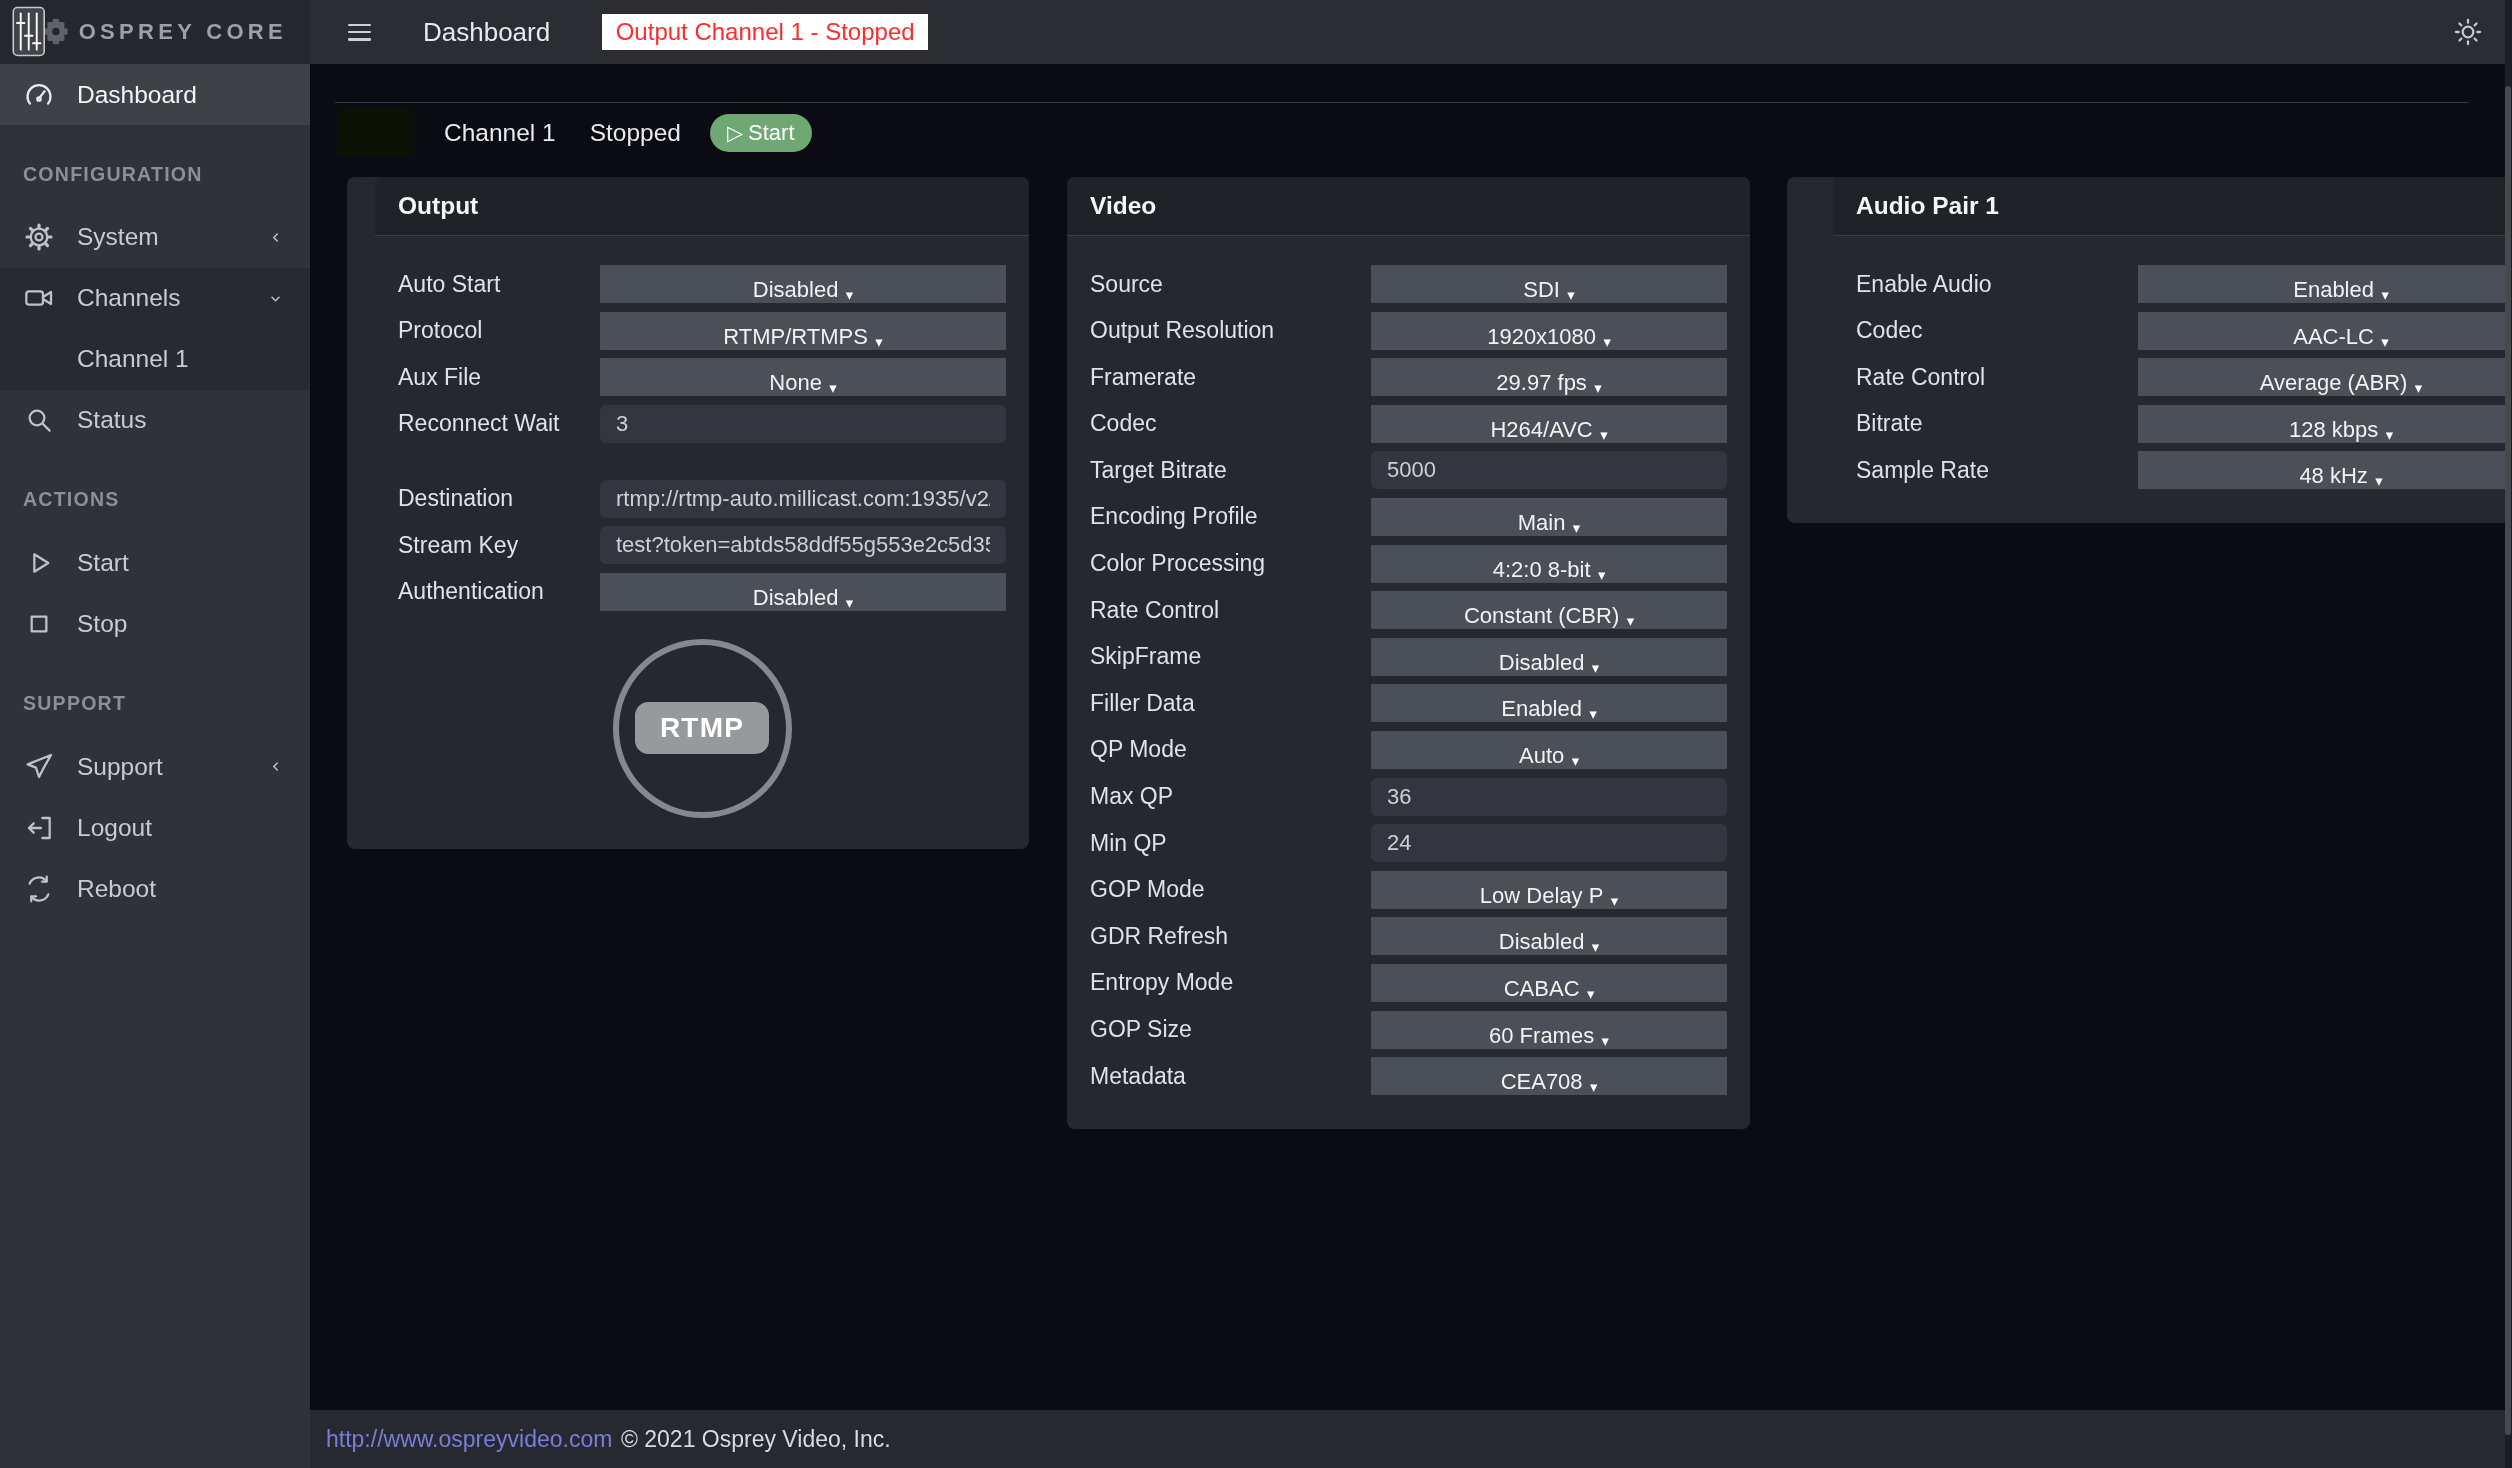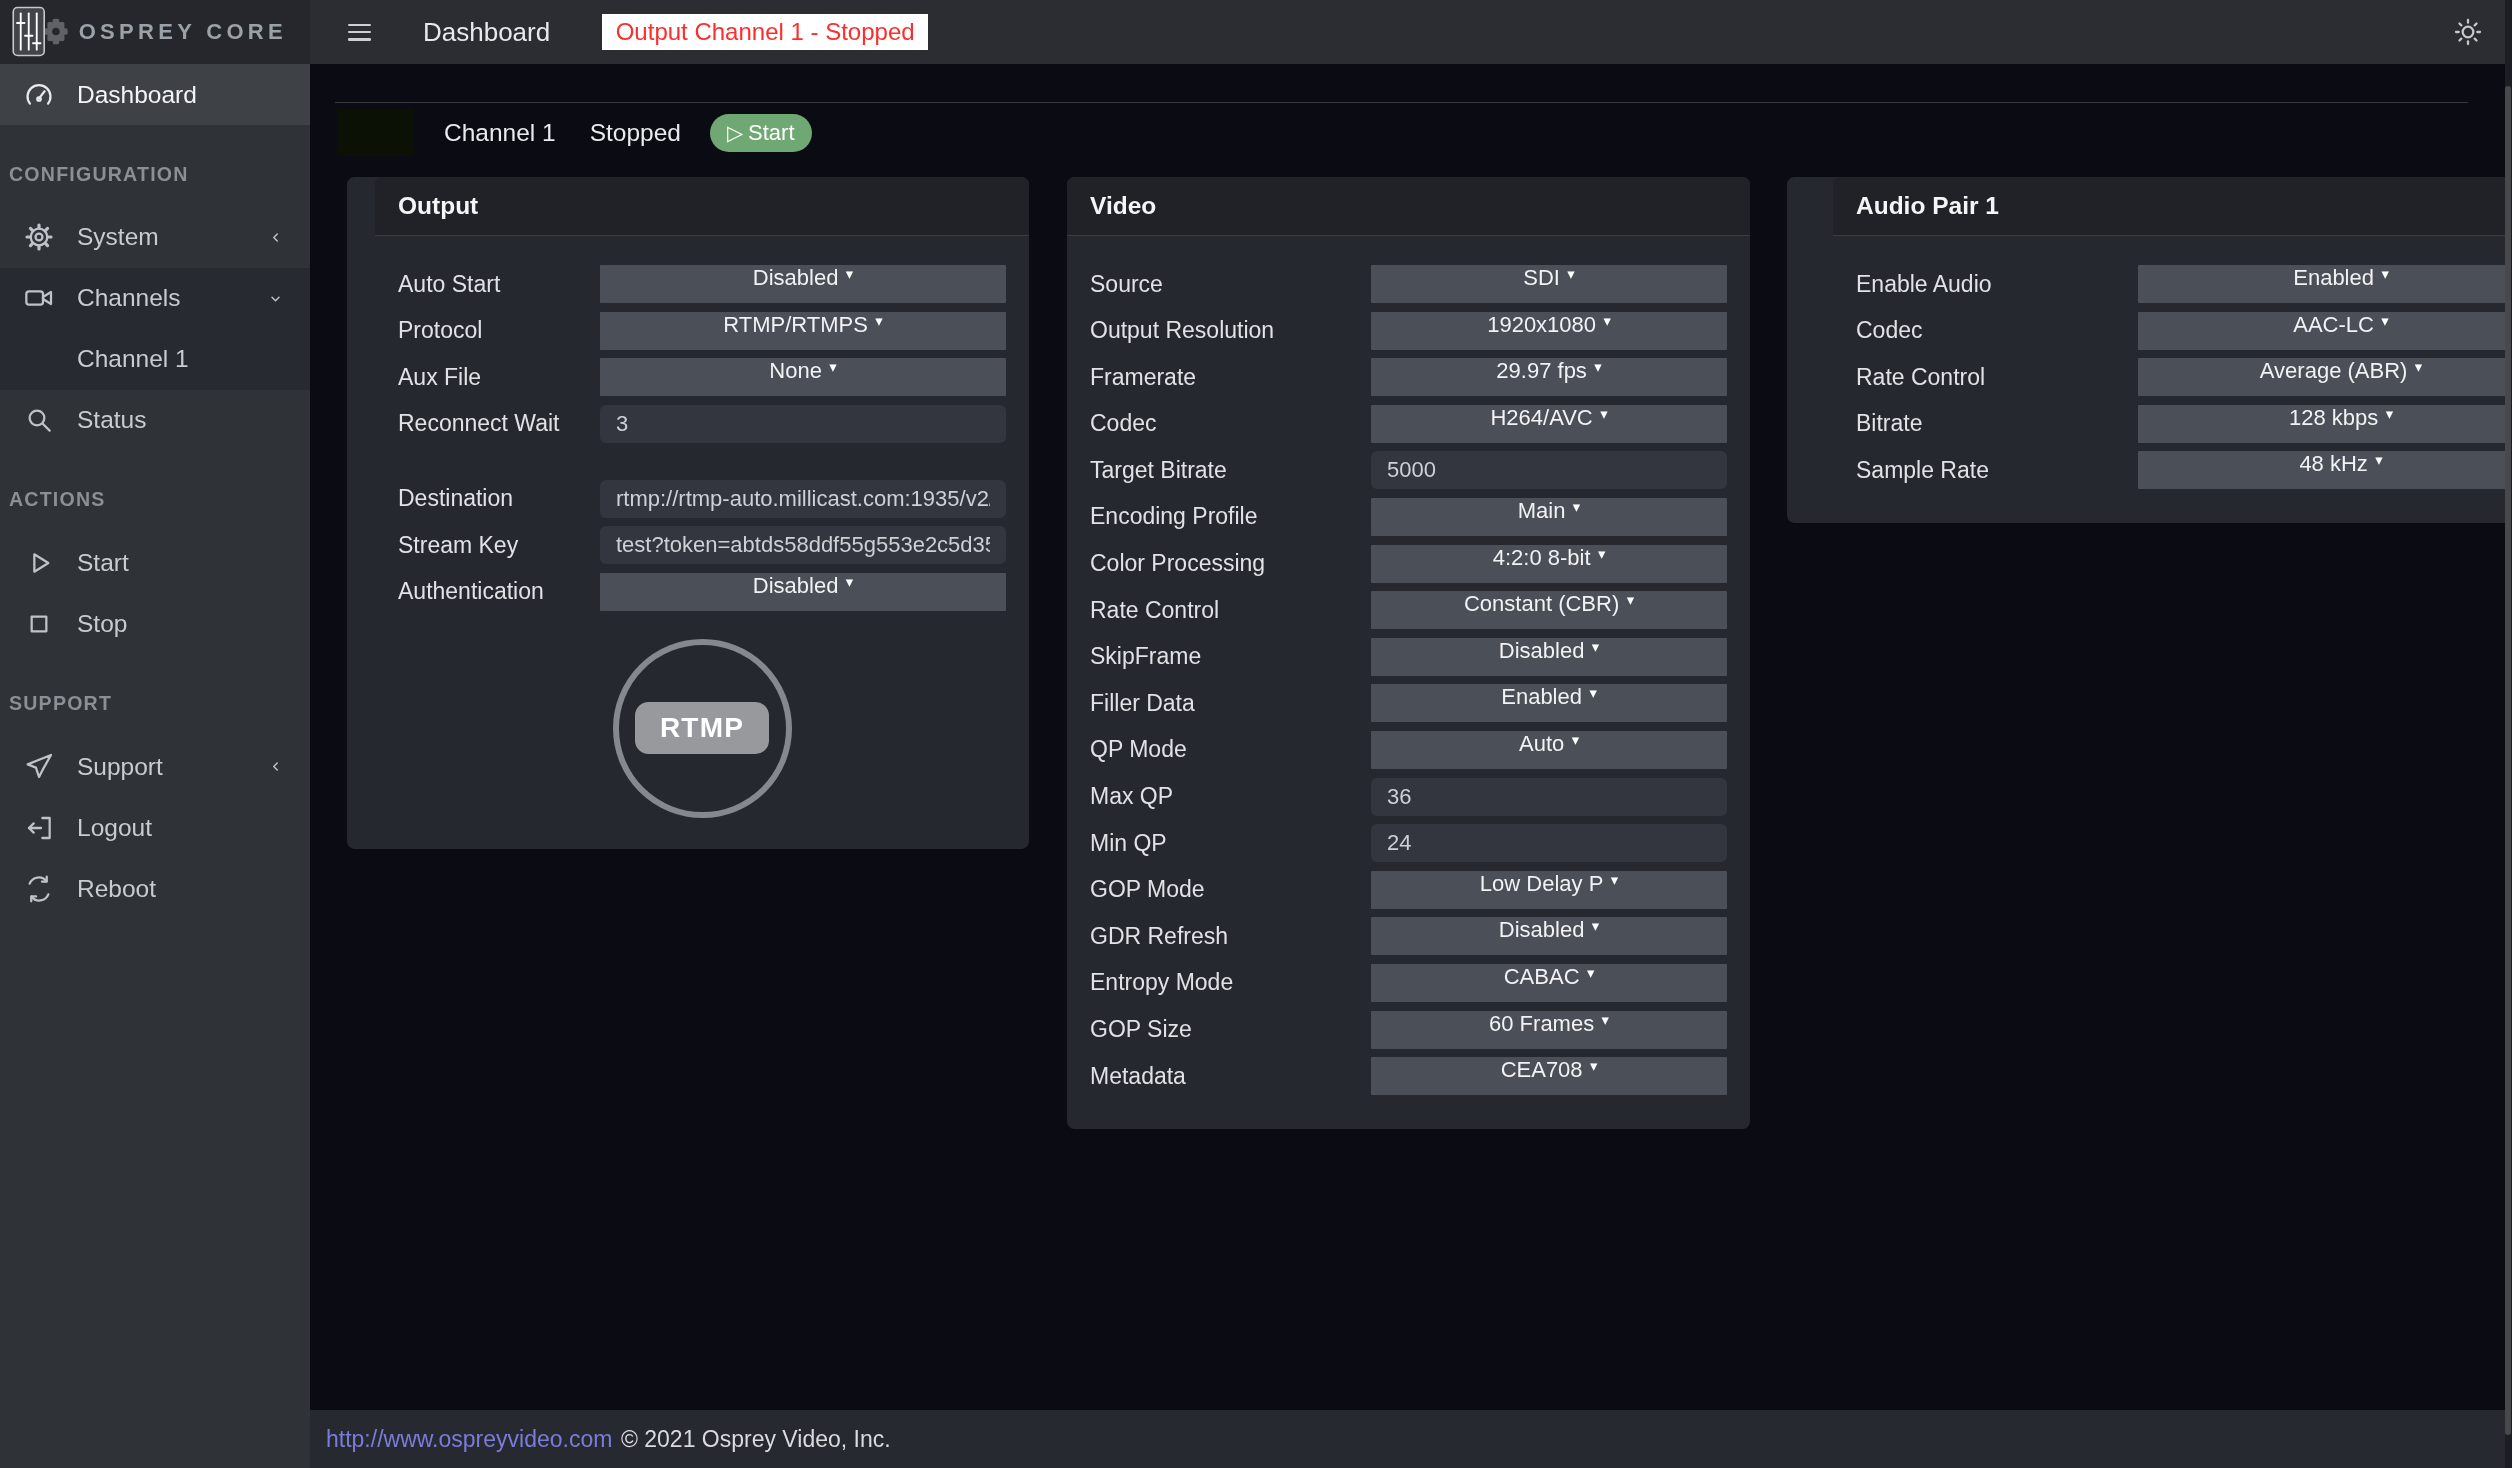--- a/index.html
+++ b/index.html
@@ -20,21 +20,21 @@
   .sun-btn{position:absolute;right:28px;top:14.7px;width:34px;height:34px;display:flex;align-items:center;justify-content:center;cursor:pointer;}
 
   
   .sidebar{position:absolute;left:0;top:64px;width:310px;height:1404px;background:#2f3237;overflow:hidden;}
   .nav-item{height:61px;display:flex;align-items:center;padding:0 24.5px 0 22px;color:#c8ccd1;
             font-size:24.5px;cursor:pointer;}
   .nav-item.active{background:#3e4247;color:#f3f4f6;}
   .nav-icon{width:34px;height:34px;flex:none;display:flex;align-items:center;justify-content:center;margin-right:21px;}
   .nav-label{white-space:nowrap;}
   .nav-header{margin-top:31px;margin-bottom:14.7px;height:36px;display:flex;align-items:center;
-              padding-left:9px;font-size:19.6px;font-weight:700;letter-spacing:1.2px;color:#8b8f96;}
+              padding-left:23px;font-size:19.6px;font-weight:700;letter-spacing:1.2px;color:#8b8f96;}
   .nav-group{background:#272a30;text-align:right;}
   .chev{margin-left:auto;display:flex;align-items:center;}
 
   
   .content{position:absolute;left:310px;top:64px;width:2203px;height:1346px;background:#0b0c13;}
   .channel-divider{position:absolute;left:24.5px;top:38px;width:2133px;height:1.2px;background:#37393f;}
   .channel-row{position:absolute;left:27px;top:45px;height:47px;display:flex;align-items:center;}
   .thumb{width:77px;height:47px;background:#0c1106;}
   .channel-name{margin-left:30px;font-size:24.5px;color:#e8eaec;}
   .channel-status{margin-left:34px;font-size:24.5px;color:#e8eaec;}
@@ -50,21 +50,21 @@
   .panel-header{height:59px;background:#202228;border-bottom:1.2px solid #3a3d44;
                 border-radius:7.4px 7.4px 0 0;display:flex;align-items:center;padding-left:23px;}
   .panel-title{font-size:24.5px;font-weight:700;color:#f4f5f7;}
   .panel-body{padding:29px 23px 0 23px;}
   .field-row{display:flex;align-items:center;height:38px;margin-bottom:8.6px;}
   .field-row.gap-before{margin-top:37px;}
   .field-label{font-size:23px;color:#e0e2e6;flex:none;white-space:nowrap;}
   .panel-output .field-label{width:202px;}
   .panel-video .field-label{width:281px;}
   .panel-audio .field-label{width:282px;}
-  .dd{flex:1;height:38px;background:#4b4f57;border-radius:1px;display:flex;align-items:flex-start;
+  .dd{flex:1;height:38px;background:#4b4f57;border-radius:1px;display:flex;align-items:flex-end;
       justify-content:center;color:#f1f2f4;font-size:22px;cursor:pointer;min-width:0;white-space:nowrap;}
   .caret{font-size:14.7px;margin-left:7.4px;color:#fff;}
   input.ti{flex:1;height:38px;background:#33363e;border:none;border-radius:6.1px;color:#cdd0d4;
            font-size:22px;padding:0 16px;font-family:inherit;min-width:0;outline:none;}
   .rtmp-badge{width:179px;height:179px;border:6.1px solid #85888d;border-radius:50%;
               margin:28px auto 0 auto;display:flex;align-items:center;justify-content:center;}
   .rtmp-pill{width:134px;height:52px;background:#97999d;border-radius:13.5px;display:flex;
              align-items:center;justify-content:center;color:#fff;font-weight:700;font-size:28px;letter-spacing:1.2px;}
 
   

